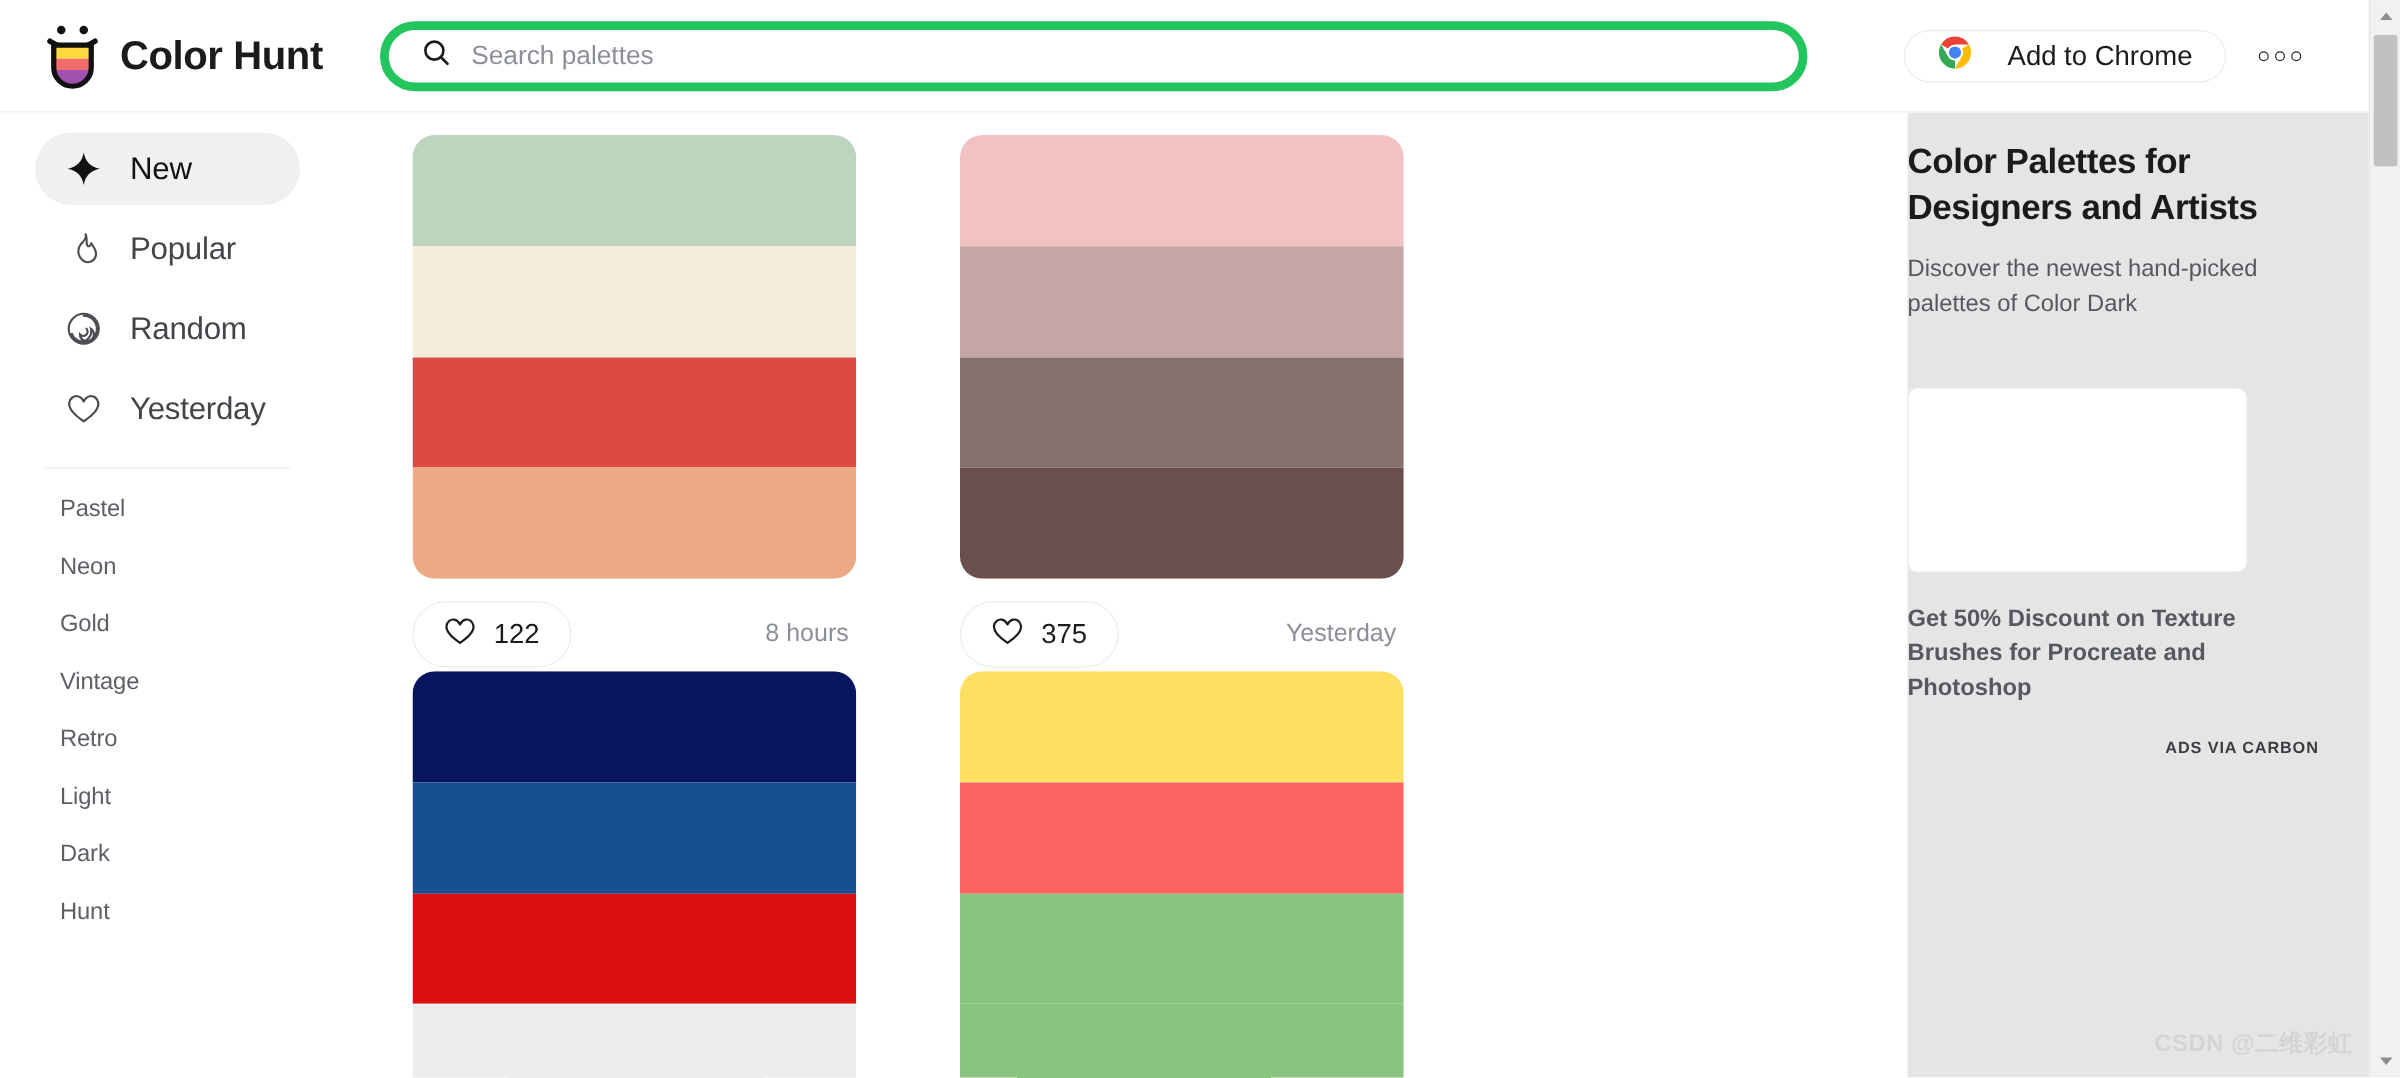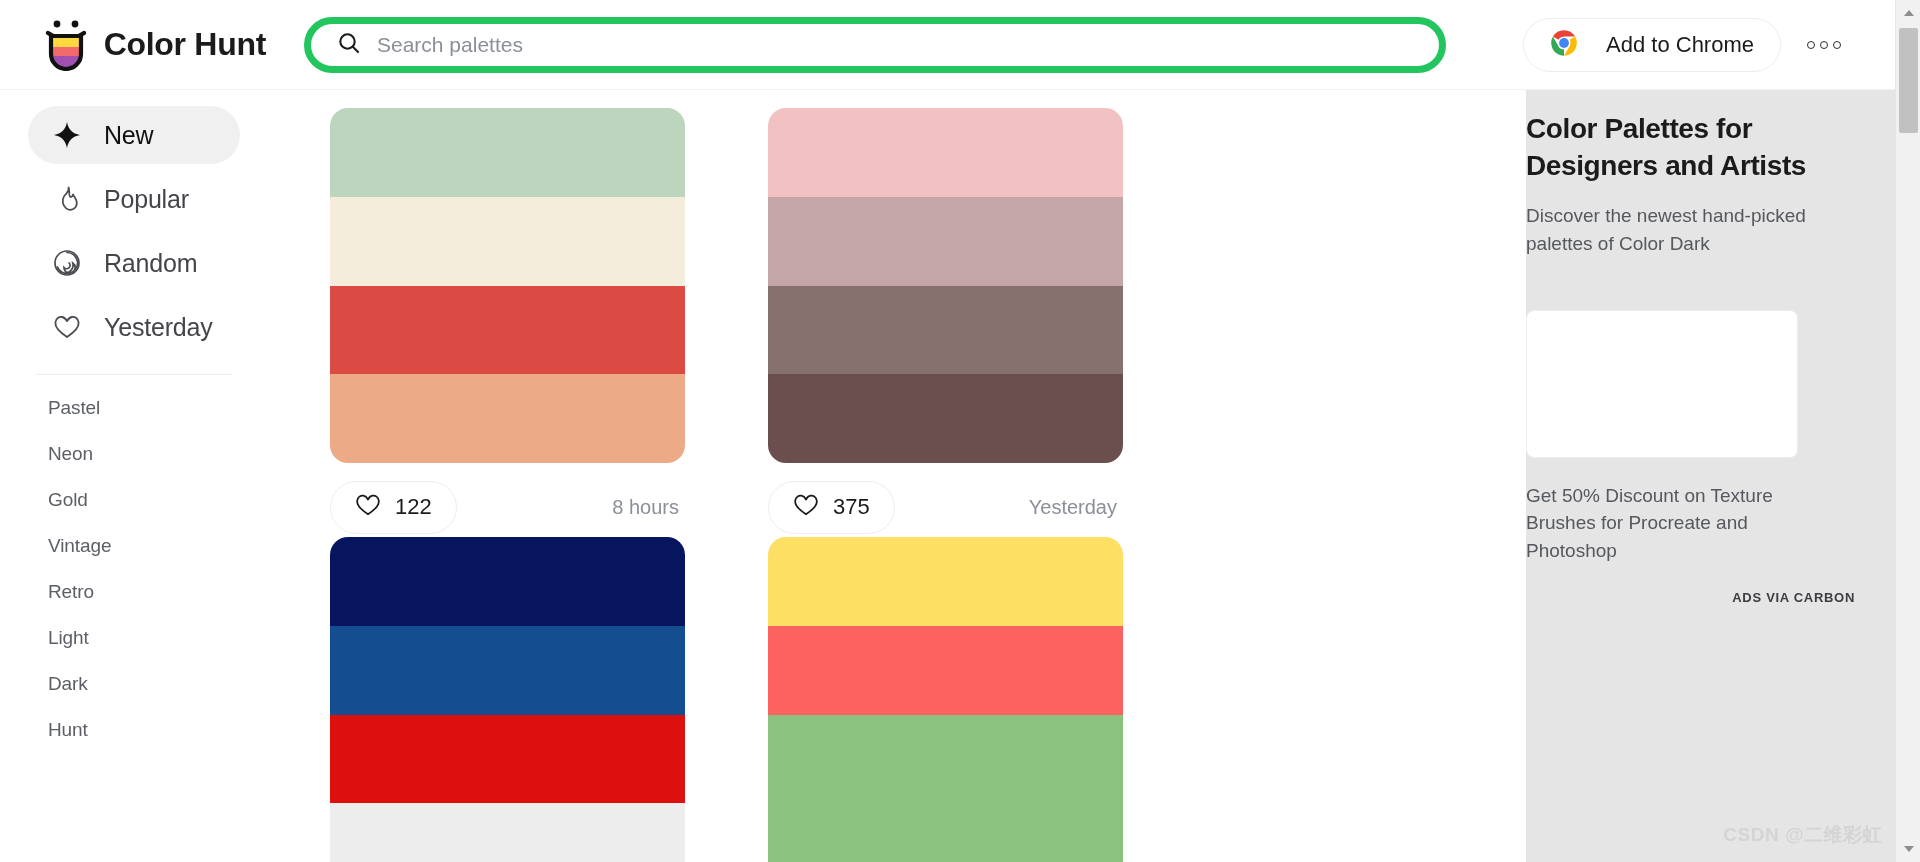--- a/index.html
+++ b/index.html
@@ -14,42 +14,42 @@
 
   
   .header {
     position: absolute; top: 0; left: 0;
     width: 1895px; height: 90px;
     background: #ffffff;
     display: flex; align-items: center;
     border-bottom: 1px solid #f1f1f1;
     z-index: 5;
   }
-  .brand { display: flex; align-items: center; gap: 16px; margin-left: 36px; width: 230px; justify-content: flex-end; }
+  .brand { display: flex; align-items: center; gap: 16px; margin-left: 36px; width: 230px; }
   .logo-mark { width: 44px; height: 52px; position: relative; flex: none; }
   .brand-title { font-size: 32px; font-weight: 700; letter-spacing: -0.3px; color: #1b1b1b; white-space: nowrap; }
 
   .search-wrap {
     margin-left: 38px;
     width: 1142px; height: 56px;
     border: 7px solid #22c55e; border-radius: 28px;
     display: flex; align-items: center; gap: 16px;
     padding: 0 26px;
     background: #fff;
   }
   .search-input {
     border: 0; outline: none; background: transparent;
     font-family: "Liberation Sans", sans-serif;
     font-size: 21px; color: #8b8f98; width: 100%;
   }
   .search-input::placeholder { color: #8b8f98; }
 
   .header-right { margin-left: auto; display: flex; align-items: center; gap: 22px; padding-right: 50px; }
   .chrome-btn {
-    height: 54px; border: 1px solid #ededed; border-radius: 27px;
+    height: 42px; border: 1px solid #ededed; border-radius: 27px;
     display: flex; align-items: center; gap: 28px; padding: 0 26px;
     background: #fff; cursor: pointer;
   }
   .chrome-btn-label { font-size: 22px; font-weight: 400; color: #1b1b1b; white-space: nowrap; }
   .dots { display: flex; align-items: center; gap: 5px; cursor: pointer; padding: 10px 4px; }
   .dots i { display: block; width: 8px; height: 8px; border-radius: 50%; border: 1.6px solid #2b2b2b; }
 
   
   .sidebar {
     position: absolute; top: 90px; left: 0;
@@ -110,21 +110,21 @@
   }
   .rp-title {
     font-size: 28px; font-weight: 700; line-height: 1.33;
     color: #1b1b1b; letter-spacing: -0.4px; margin-top: 8px;
   }
   .rp-sub { font-size: 19px; line-height: 1.45; color: #55585f; margin-top: 18px; }
   .ad-box {
     margin-top: 52px; width: 272px; height: 148px;
     border: 1px solid #ededed; border-radius: 8px; background: #fff;
   }
-  .ad-text { margin-top: 24px; font-size: 19px; line-height: 1.45; color: #55585f; width: 278px; }
+  .ad-text { margin-top: 24px; font-size: 19px; line-height: 1.45; color: #55585f; width: 278px; font-weight: bold; }
   .ad-label { margin-top: 26px; font-size: 13px; font-weight: 700; letter-spacing: 0.7px; color: #3b3d42; text-align: right; }
 
   
   .scrollbar {
     position: absolute; top: 0; right: 0;
     width: 25px; height: 862px; background: #f1f1f1;
     border-left: 1px solid #e6e6e6; z-index: 9;
   }
   .sb-arrow { width: 25px; height: 26px; display: flex; align-items: center; justify-content: center; cursor: pointer; }
   .sb-arrow.down { position: absolute; bottom: 0; left: 0; }

